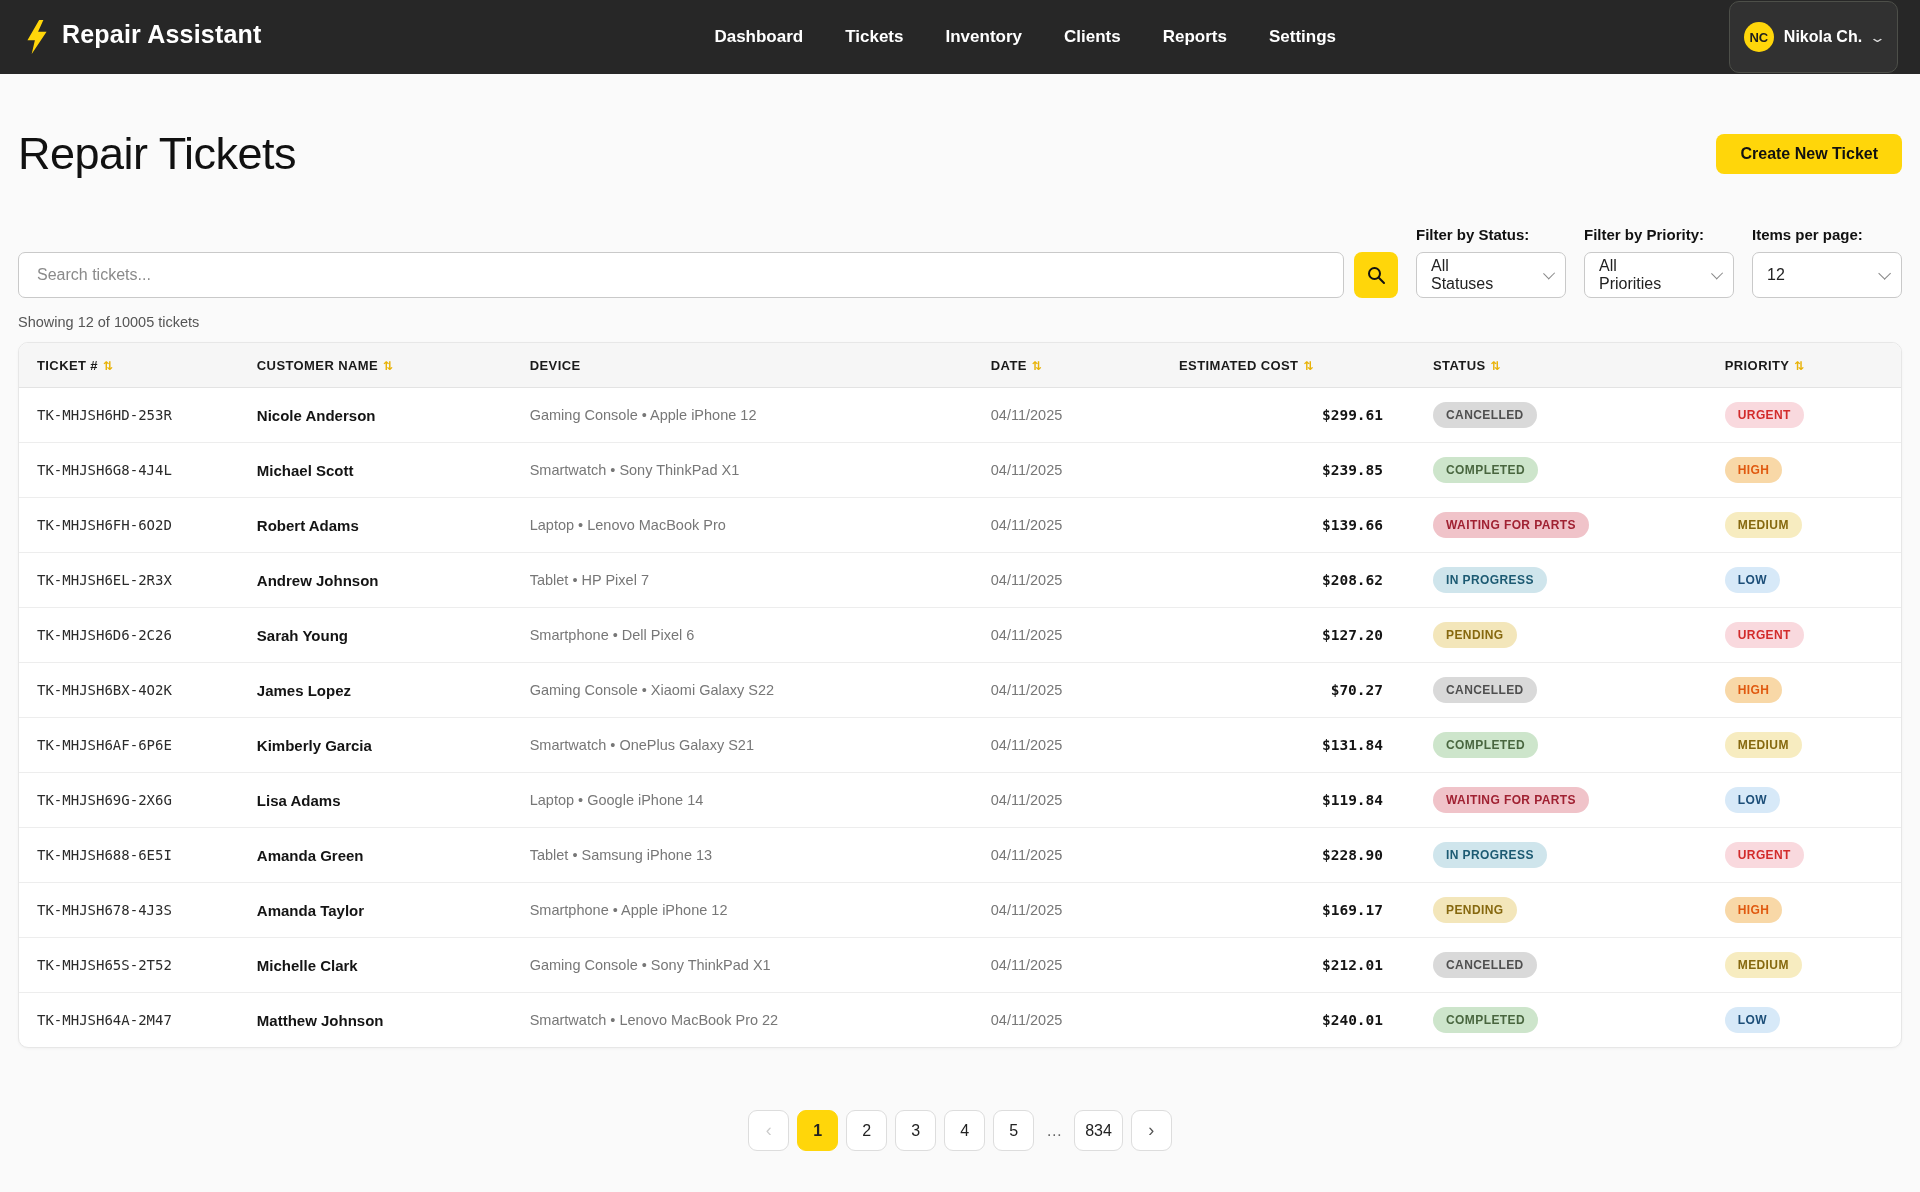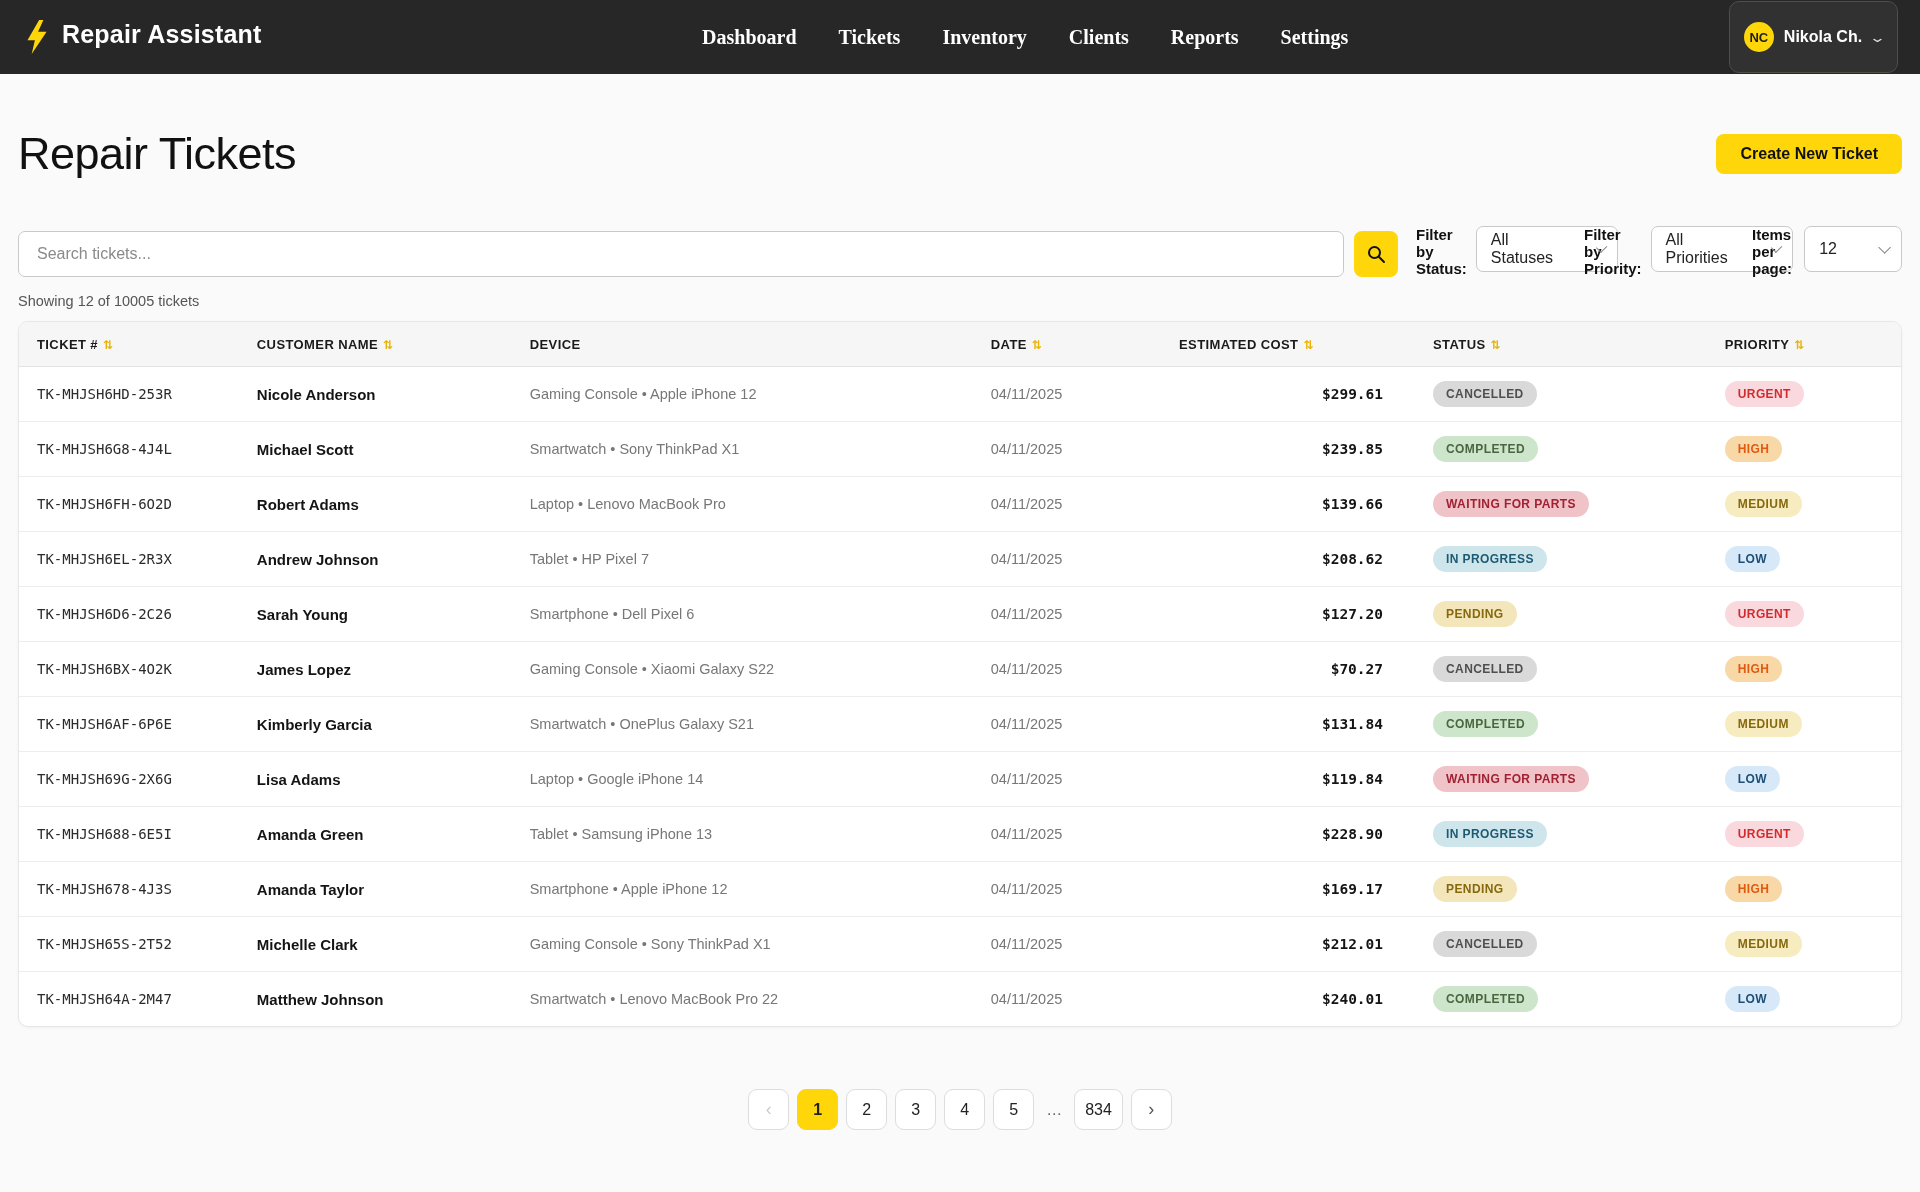--- a/index.html
+++ b/index.html
@@ -22,22 +22,22 @@
   .brand .bolt { width: 30px; height: 34px; display: inline-block; }
   .brand-name { color: #fff; font-size: 25px; font-weight: bold; letter-spacing: 0.2px; }
   .nav-links {
     flex: 1;
     display: flex;
     justify-content: center;
     gap: 38px;
     margin-left: 60px;
   }
   .nav-links a {
-    color: #fff; text-decoration: none; font-size: 20px; font-weight: bold;
-    padding: 8px 2px; cursor: pointer; font-family: Liberation Serif, serif;
+    color: #fff; text-decoration: none; font-size: 17px; font-weight: bold;
+    padding: 8px 2px; cursor: pointer;
   }
   .user-chip {
     display: flex; align-items: center; gap: 10px;
     background: #313131; border: 1px solid #4d4f49; border-radius: 10px;
     padding: 20px 14px; cursor: pointer;
   }
   .avatar {
     width: 30px; height: 30px; border-radius: 50%; background: #ffd60a;
     color: #1d1d1d; font-weight: bold; font-size: 13px;
     display: flex; align-items: center; justify-content: center;
@@ -64,21 +64,21 @@
   .search-input {
     flex: 1; height: 46px; border: 1px solid #c9c9c9; border-radius: 7px;
     padding: 0 18px; font-size: 16px; font-family: inherit; color: #333;
     background: #fff; outline: none;
   }
   .search-input::placeholder { color: #8a8a8a; }
   .search-btn {
     width: 44px; height: 46px; background: #ffd60a; border: none; border-radius: 8px;
     cursor: pointer; display: flex; align-items: center; justify-content: center;
   }
-  .filter-group { display: flex; flex-direction: row; gap: 9px; width: 150px; }
+  .filter-group { display: flex; flex-direction: column; gap: 9px; width: 150px; }
   .filter-label { font-size: 15px; font-weight: bold; color: #111; }
   .select {
     height: 46px; border: 1px solid #c9c9c9; border-radius: 7px; background: #fff;
     display: flex; align-items: center; justify-content: space-between;
     padding: 0 14px; font-size: 16px; color: #222; cursor: pointer; gap: 41px;
   }
   .select-chevron {
     width: 9px; height: 9px; border-right: 1.6px solid #888; border-bottom: 1.6px solid #888;
     transform: rotate(45deg) translateY(-3px);
   }

